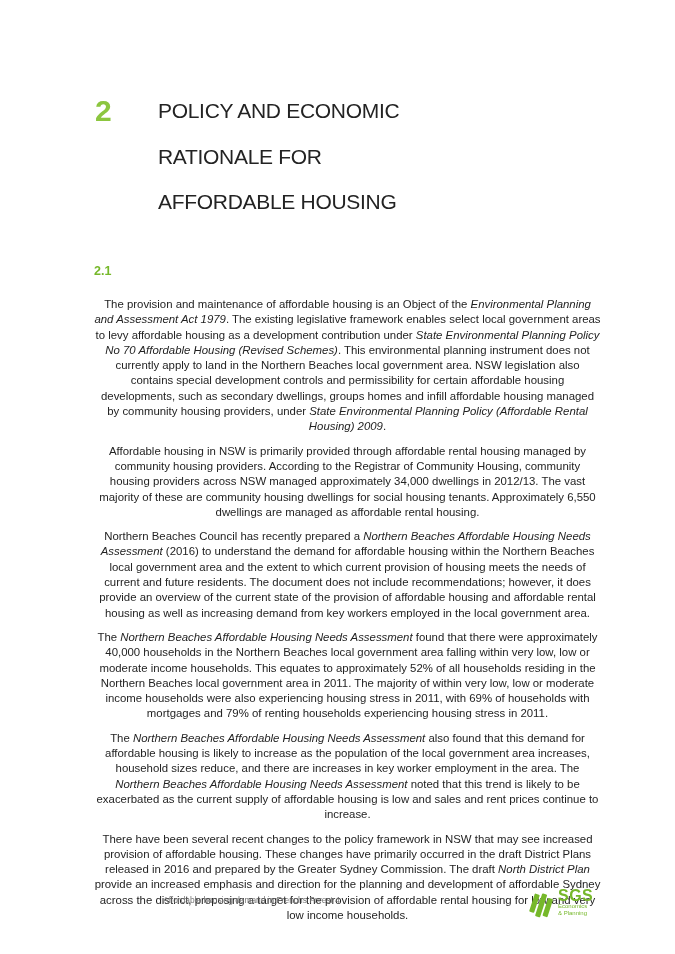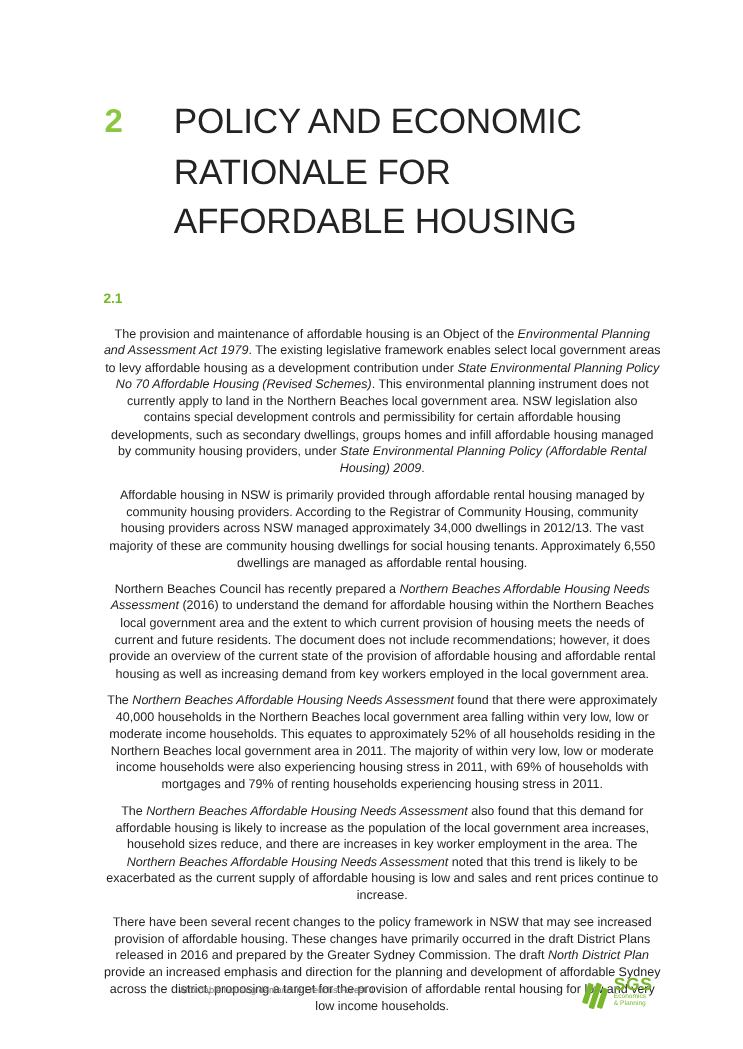--- a/index.html
+++ b/index.html
@@ -24,21 +24,21 @@
   }
   .chapter-num{
     width:63px;flex:0 0 63px;
     font-size:30px;font-weight:700;
     color:var(--chapter-green);
     line-height:45.5px;
   }
   .chapter-title{
     margin:0;
     max-width:372px;
-    font-size:32px;font-weight:400;
+    font-size:21px;font-weight:400;
     letter-spacing:-0.3px;
     line-height:45.5px;
     color:var(--body-text);
   }
   
   .section{
     position:absolute;top:264px;left:94px;right:75px;
     display:flex;align-items:flex-end;
   }
   .section-num{

